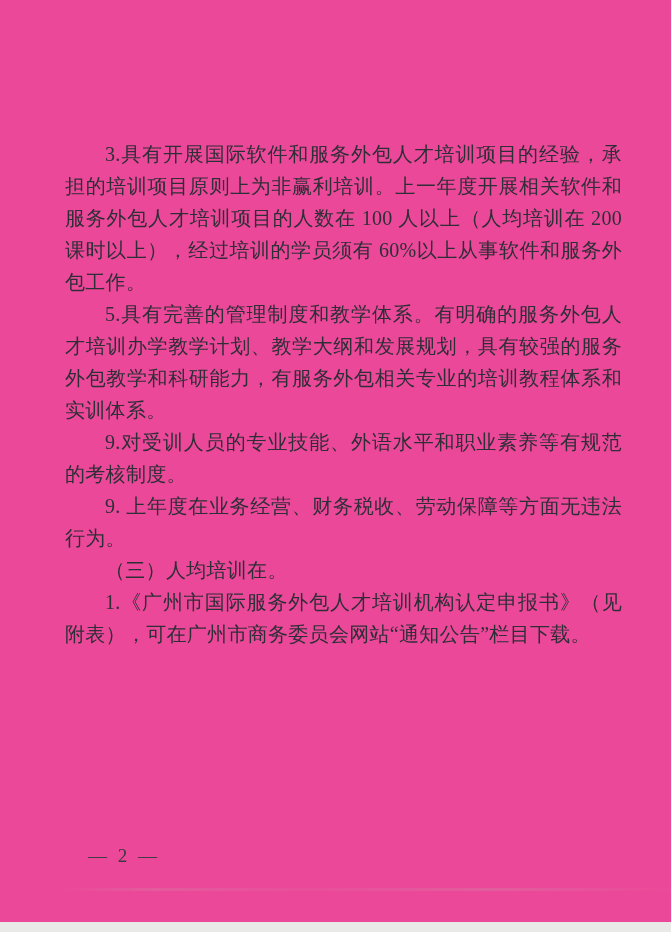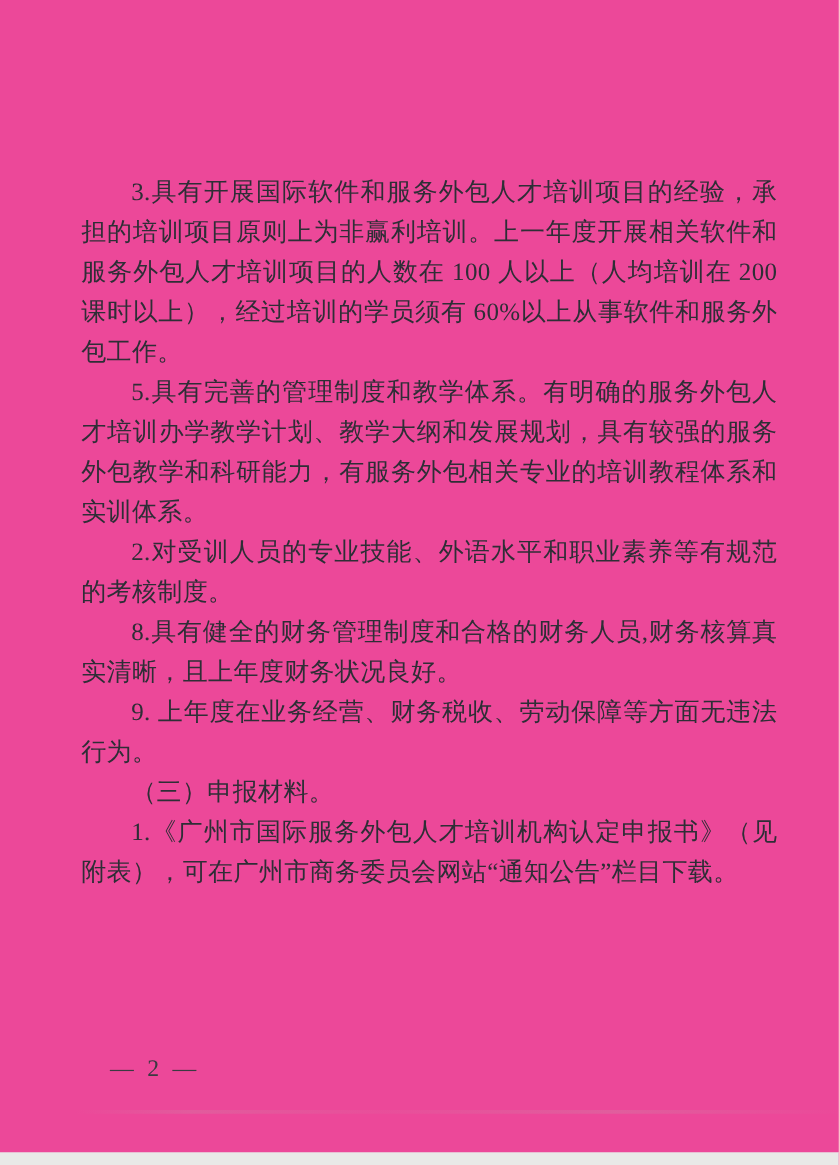--- a/index.html
+++ b/index.html
@@ -56,23 +56,22 @@
     pointer-events: none;
   }
 </style>
 </head>
 <body>
 
 <div class="page">
   <div class="content">
     <p class="para">3.具有开展国际软件和服务外包人才培训项目的经验，承担的培训项目原则上为非赢利培训。上一年度开展相关软件和服务外包人才培训项目的人数在 100 人以上（人均培训在 200 课时以上），经过培训的学员须有 60%以上从事软件和服务外包工作。</p>
     <p class="para">5.具有完善的管理制度和教学体系。有明确的服务外包人才培训办学教学计划、教学大纲和发展规划，具有较强的服务外包教学和科研能力，有服务外包相关专业的培训教程体系和实训体系。</p>
-    <p class="para">2.对受训人员的专业技能、外语水平和职业素养等有规范的考核制度。</p>
-    <p class="para">8.具有健全的财务管理制度和合格的财务人员,财务核算真实清晰，且上年度财务状况良好。</p>
+    <p class="para">9.对受训人员的专业技能、外语水平和职业素养等有规范的考核制度。</p>
     <p class="para">9. 上年度在业务经营、财务税收、劳动保障等方面无违法行为。</p>
-    <p class="para">（三）申报材料。</p>
+    <p class="para">（三）人均培训在。</p>
     <p class="para">1.《广州市国际服务外包人才培训机构认定申报书》（见附表），可在广州市商务委员会网站“通知公告”栏目下载。</p>
   </div>
 
   <div class="page-number">— 2 —</div>
 
   <div class="scan-smudge"></div>
 </div>
 
 </body></html>

